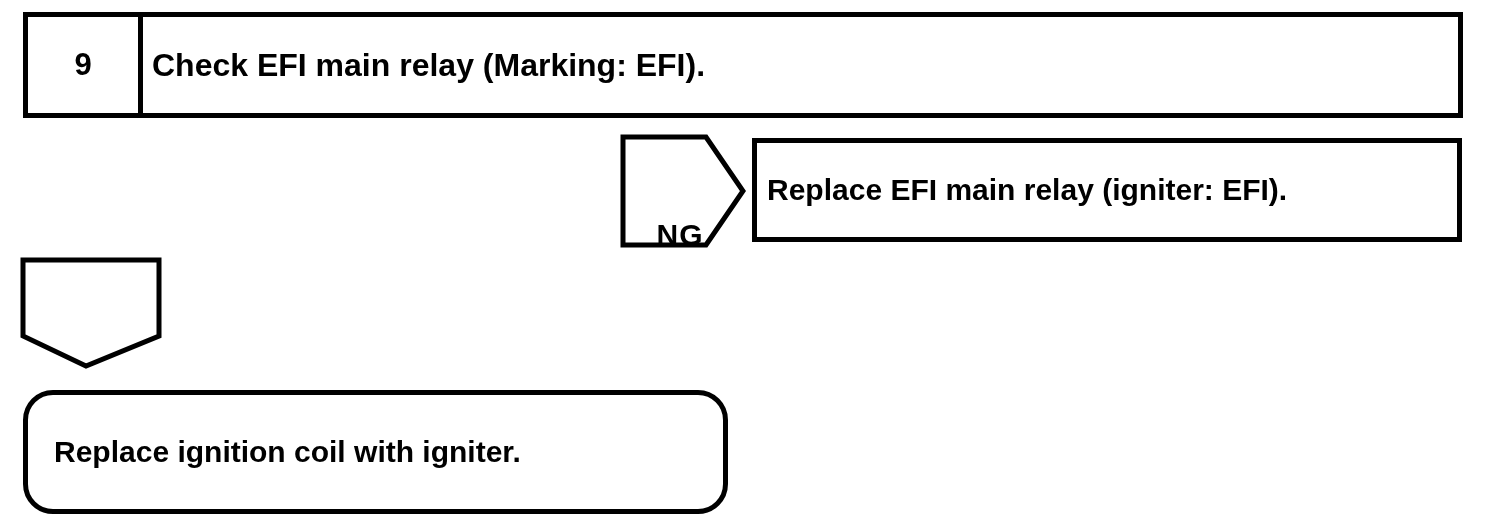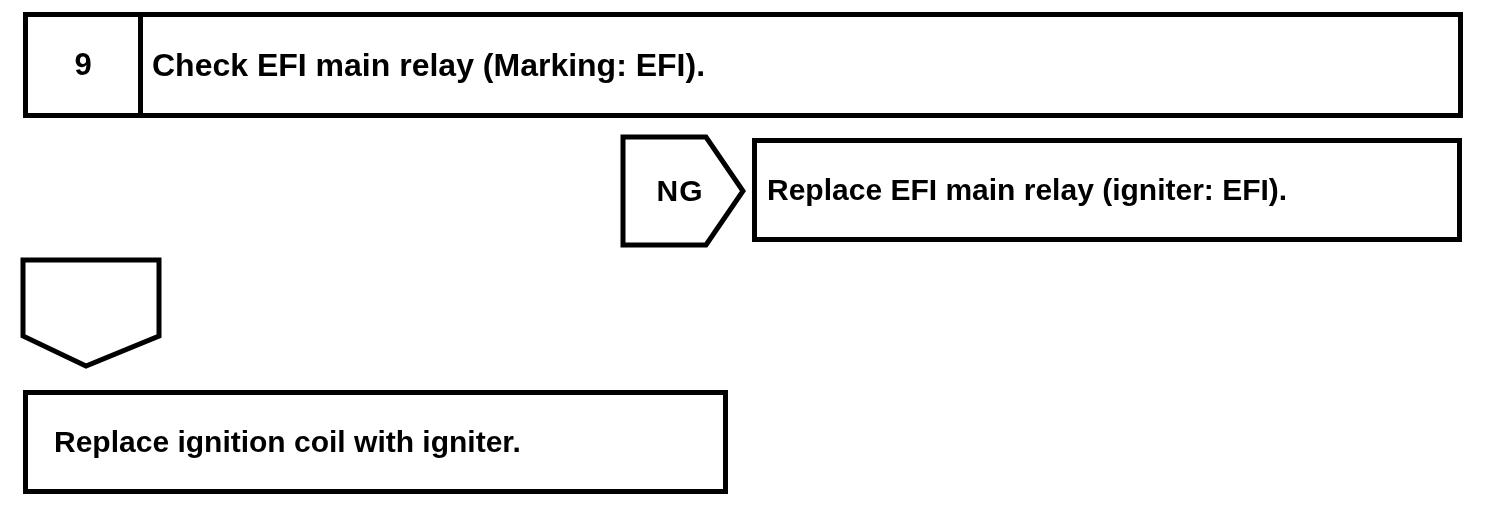--- a/index.html
+++ b/index.html
@@ -55,21 +55,22 @@
   }
   .ng-box .action-text {
     font-size: 30px;
     padding-left: 10px;
     white-space: nowrap;
   }
   .ok-box {
     left: 23px;
     top: 390px;
     width: 705px;
-    height: 104px;
+    height: 124px;
+    border-radius: 30px;
   }
   .ok-box .action-text {
     font-size: 30px;
     padding-left: 26px;
     white-space: nowrap;
   }
   .connector-svg {
     position: absolute;
     display: block;
   }
@@ -85,20 +86,21 @@
     width: 146px;
     height: 115px;
   }
   .connector-label {
     position: absolute;
     display: flex;
     align-items: center;
     justify-content: center;
     font-size: 30px;
     letter-spacing: 1px;
+    margin-top: 44px;
   }
   .ng-label {
     left: 630px;
     top: 134px;
     width: 100px;
     height: 114px;
   }
   .ok-label {
     left: 23px;
     top: 260px;

